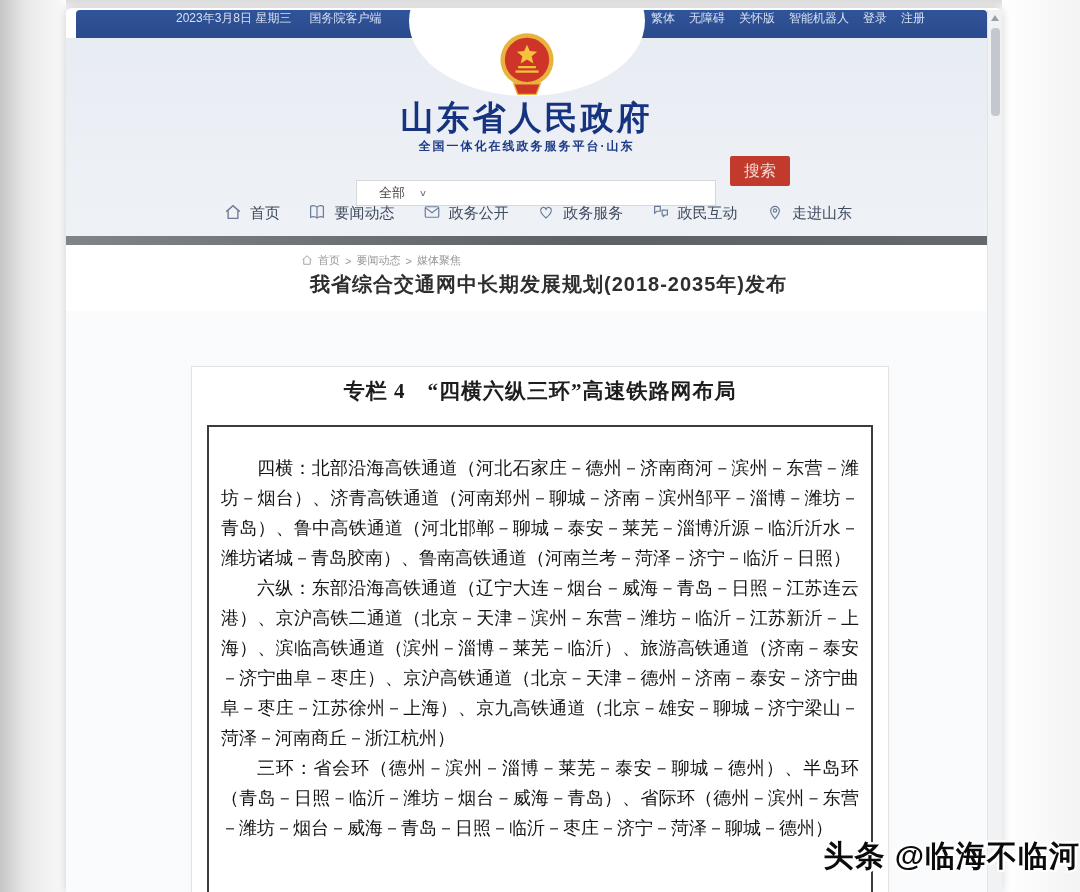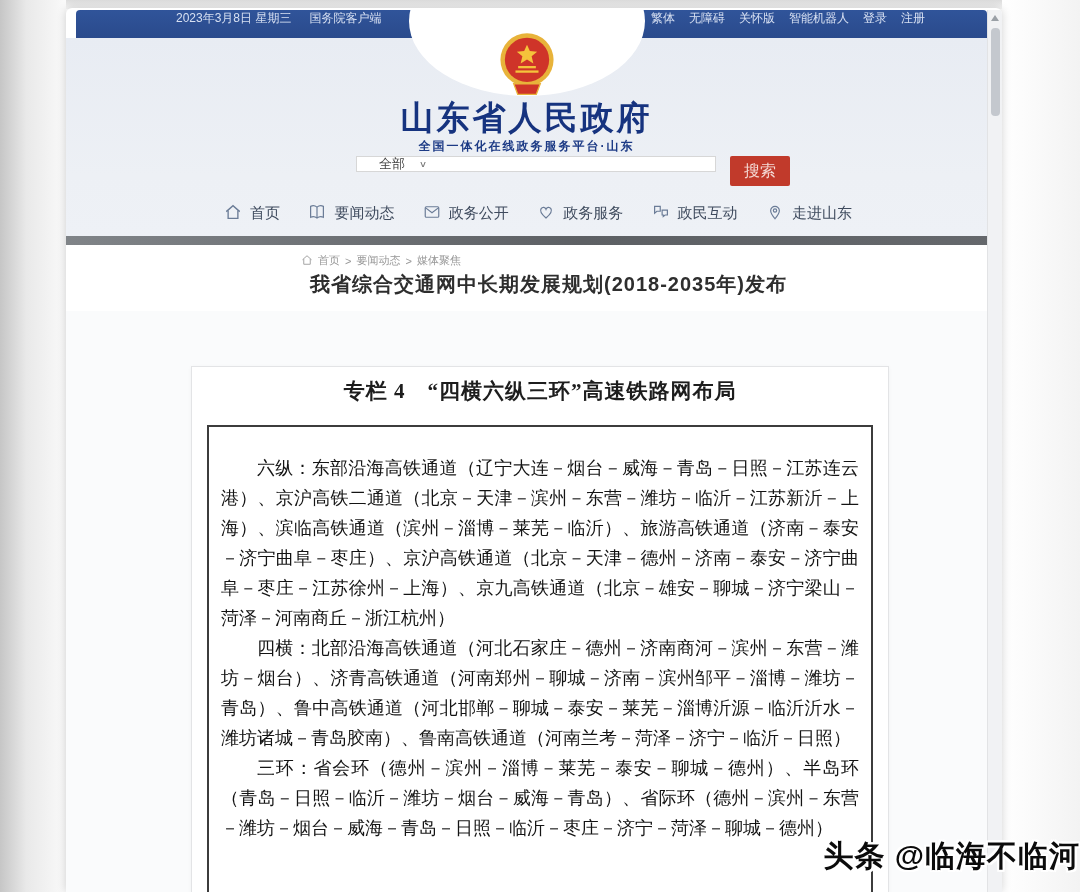--- a/index.html
+++ b/index.html
@@ -34,22 +34,22 @@
   .swoosh { position:absolute; left:50%; top:-92px; transform:translateX(-50%);
     width:236px; height:150px; background:#ffffff; border-radius:50%; }
   .emblem { position:absolute; left:50%; top:-8px; transform:translateX(-50%); }
   .site-title { position:absolute; left:0; right:0; top:58px; text-align:center;
     font-size:33px; font-weight:700; color:#16337f; letter-spacing:3px; }
   .site-subtitle { position:absolute; left:0; right:0; top:100px; text-align:center;
     font-size:12px; font-weight:600; color:#1c3a85; letter-spacing:2px; }
 
   .searchwrap { position:absolute; left:290px; top:118px; width:434px; height:30px;
     display:flex; }
-  .searchbox { flex:1; height:16px; background:#ffffff; border:1px solid #d7d7d7;
-    display:flex; font-size:13px; color:#555; }
+  .searchbox { flex:1; height:26px; background:#ffffff; border:1px solid #d7d7d7;
+    display:flex; font-size:13px; color:#555;margin-top:24px; }
   .scope { display:flex; align-items:center; gap:14px; padding:0 14px 0 22px;
     cursor:pointer; color:#444; }
   .scope .chev { font-size:11px; color:#777; transform:scaleY(.8); }
   .searchbox input { border:none; outline:none; flex:1; height:26px; font-size:13px;
     color:#444; background:transparent; }
   .searchbox input::placeholder { color:#b9b9b9; }
   .searchbtn { margin-left:14px; width:60px; height:30px; background:#c13a2b;
     border:none; border-radius:2px; color:#f4d9d4; font-size:16px; cursor:pointer; }
 
   .mainnav { position:absolute; left:158px; right:135px; top:160px; height:30px;
@@ -229,22 +229,22 @@
         <span>&gt;</span>
         <span>媒体聚焦</span>
       </div>
       <div class="article-title">我省综合交通网中长期发展规划(2018-2035年)发布</div>
     </div>
 
     <div class="content">
       <div class="panel">
         <div class="panel-title">专栏 4　“四横六纵三环”高速铁路网布局</div>
         <div class="innerbox">
+          <p>四横：北部沿海高铁通道（河北石家庄－德州－济南商河－滨州－东营－潍坊－烟台）、济青高铁通道（河南郑州－聊城－济南－滨州邹平－淄博－潍坊－青岛）、鲁中高铁通道（河北邯郸－聊城－泰安－莱芜－淄博沂源－临沂沂水－潍坊诸城－青岛胶南）、鲁南高铁通道（河南兰考－菏泽－济宁－临沂－日照）</p>
           <p>六纵：东部沿海高铁通道（辽宁大连－烟台－威海－青岛－日照－江苏连云港）、京沪高铁二通道（北京－天津－滨州－东营－潍坊－临沂－江苏新沂－上海）、滨临高铁通道（滨州－淄博－莱芜－临沂）、旅游高铁通道（济南－泰安－济宁曲阜－枣庄）、京沪高铁通道（北京－天津－德州－济南－泰安－济宁曲阜－枣庄－江苏徐州－上海）、京九高铁通道（北京－雄安－聊城－济宁梁山－菏泽－河南商丘－浙江杭州）</p>
-          <p>四横：北部沿海高铁通道（河北石家庄－德州－济南商河－滨州－东营－潍坊－烟台）、济青高铁通道（河南郑州－聊城－济南－滨州邹平－淄博－潍坊－青岛）、鲁中高铁通道（河北邯郸－聊城－泰安－莱芜－淄博沂源－临沂沂水－潍坊诸城－青岛胶南）、鲁南高铁通道（河南兰考－菏泽－济宁－临沂－日照）</p>
           <p>三环：省会环（德州－滨州－淄博－莱芜－泰安－聊城－德州）、半岛环（青岛－日照－临沂－潍坊－烟台－威海－青岛）、省际环（德州－滨州－东营－潍坊－烟台－威海－青岛－日照－临沂－枣庄－济宁－菏泽－聊城－德州）</p>
         </div>
       </div>
     </div>
 
     <div class="scrollbar">
       <div class="scroll-up"></div>
       <div class="scroll-thumb"></div>
     </div>
 

